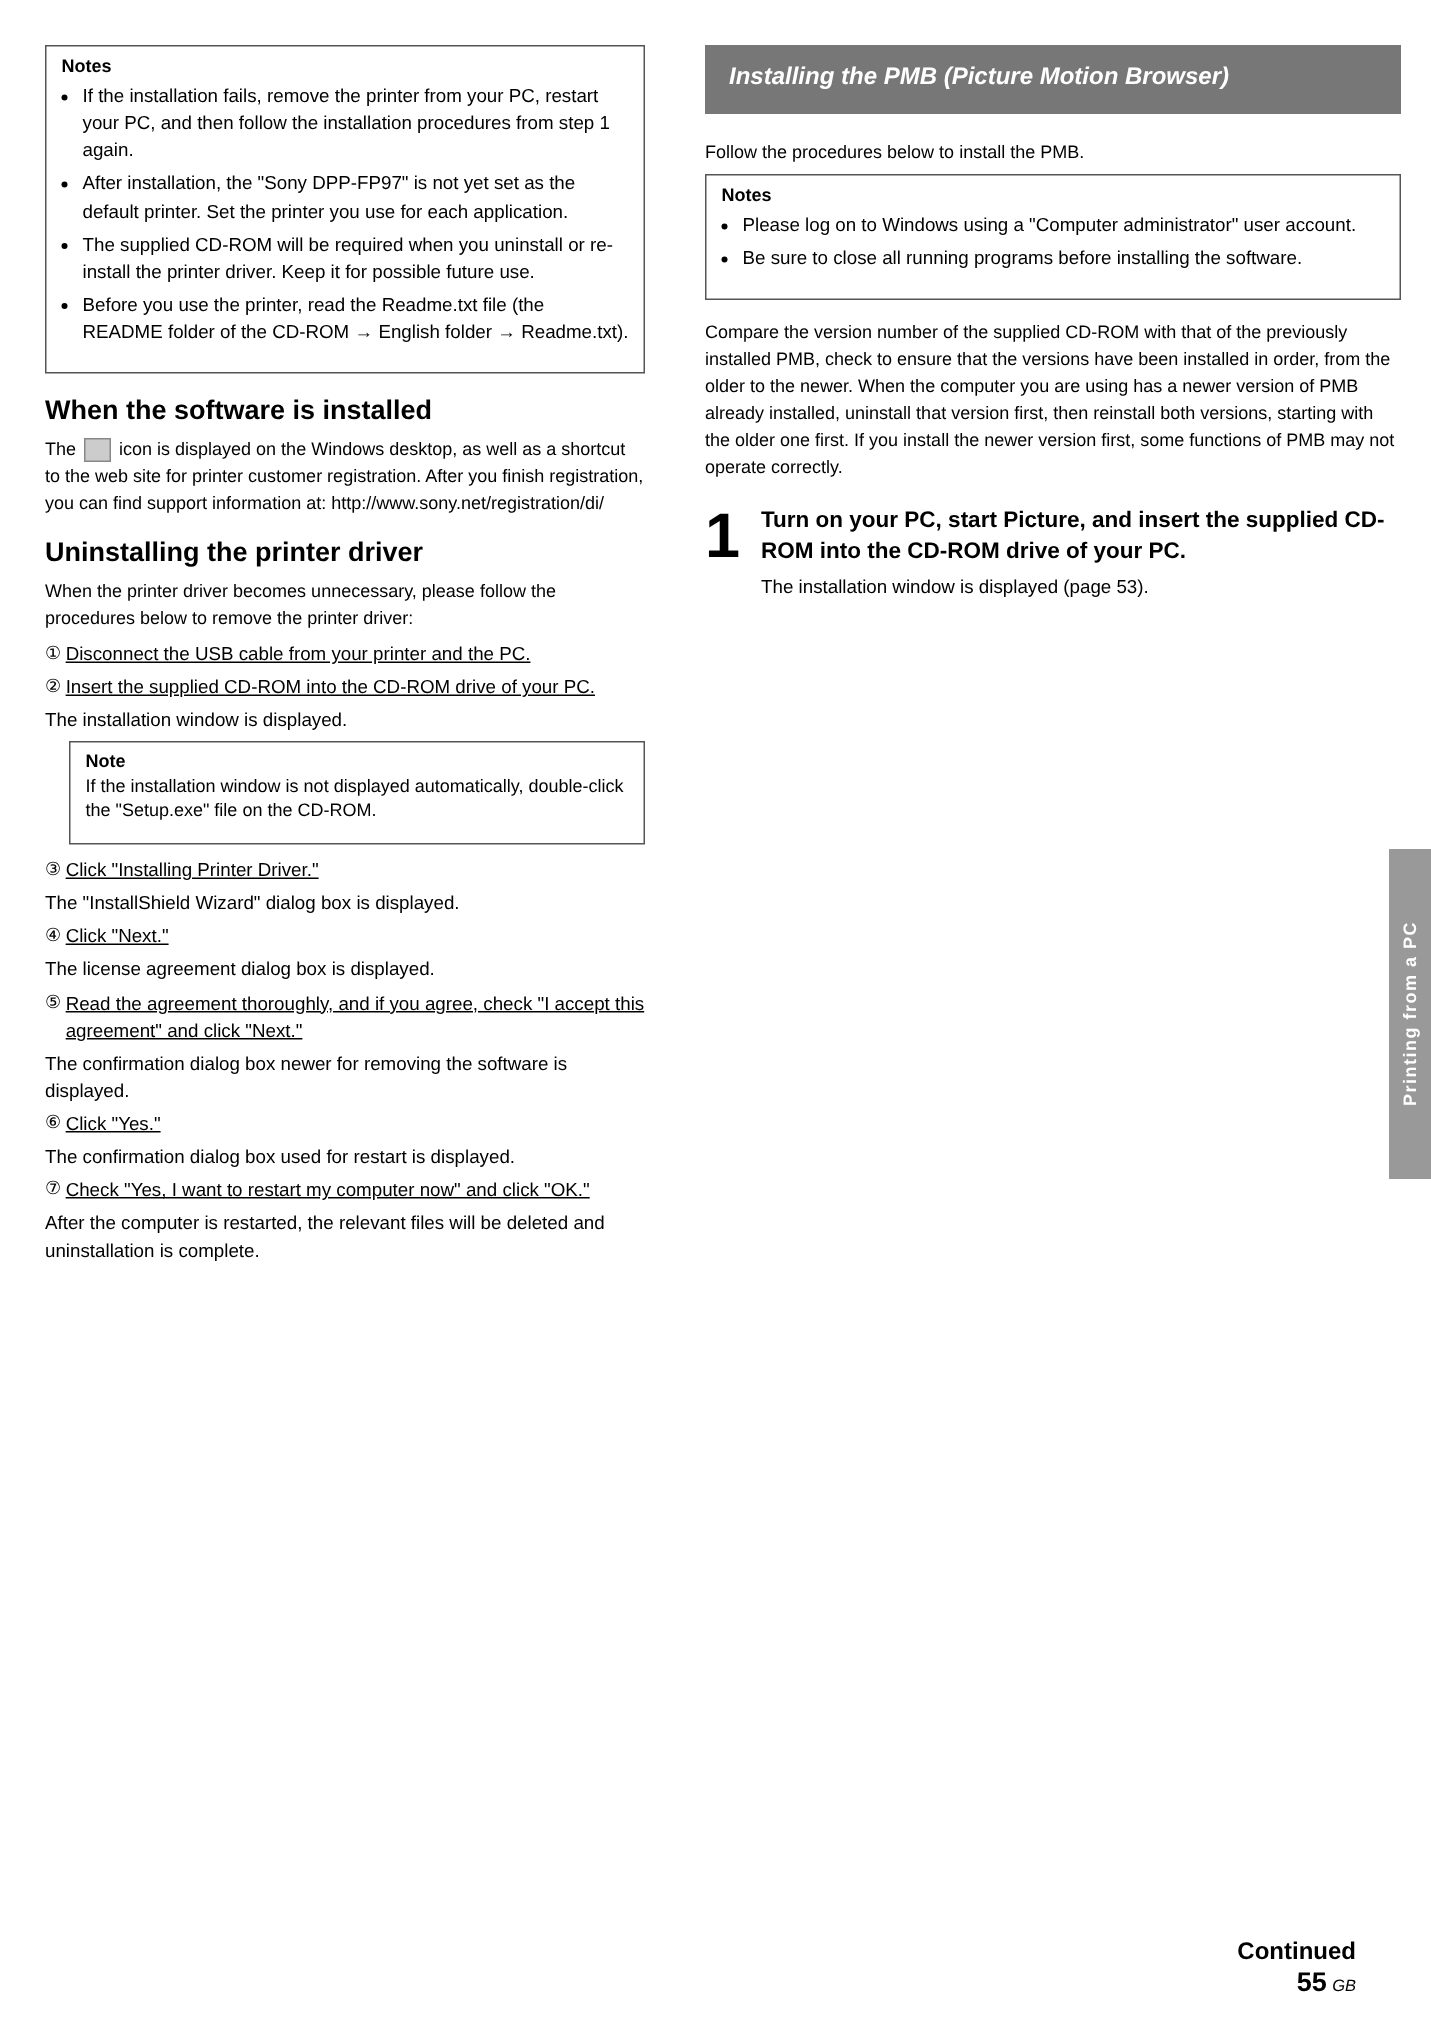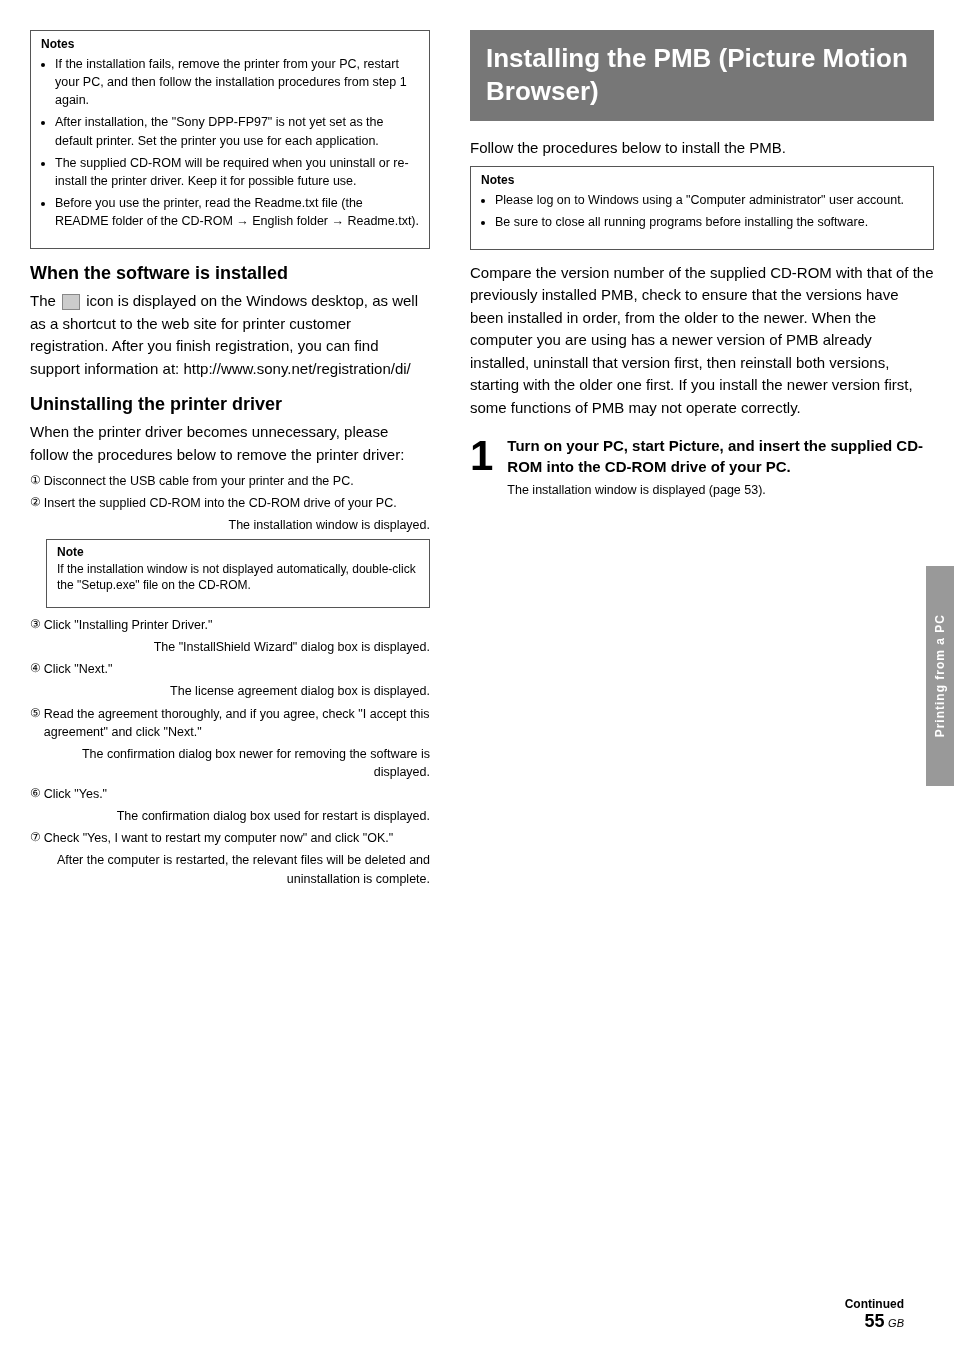--- a/index.html
+++ b/index.html
@@ -105,60 +105,61 @@
     
     .section-heading {
       font-weight: bold;
       font-size: 18px;
       margin-top: 14px;
       margin-bottom: 6px;
     }
 
     
     p {
-      font-size: 15px;
+      font-size: 12px;
       line-height: 1.5;
       margin-bottom: 6px;
     }
 
     
     .step-item {
       display: flex;
       align-items: flex-start;
       margin-bottom: 4px;
       font-size: 12.5px;
       line-height: 1.45;
     }
     .step-num {
       font-size: 12px;
       margin-right: 3px;
       flex-shrink: 0;
     }
     .step-content {
       flex: 1;
+      text-decoration: underline;
     }
     .step-sub {
       margin-left: 0;
       margin-bottom: 4px;
       font-size: 12.5px;
       line-height: 1.45;
-      text-align: right;
     }
 
     
     .install-header-box {
       background: #777;
       color: #fff;
       padding: 12px 16px 14px 16px;
       margin-bottom: 16px;
     }
     .install-header-box h2 {
-      font-size: 26px;
+      font-size: 16px;
       font-weight: bold;
       line-height: 1.25;
+      font-style: italic;
     }
 
     
     .large-step {
       display: flex;
       align-items: flex-start;
       margin-top: 16px;
       margin-bottom: 10px;
     }
     .large-step-num {
@@ -184,21 +185,21 @@
 
     
     .page-footer {
       position: absolute;
       bottom: 20px;
       right: 50px;
       text-align: right;
     }
     .page-footer .continued {
       font-weight: bold;
-      font-size: 12px;
+      font-size: 16px;
     }
     .page-footer .page-num {
       font-size: 18px;
       font-weight: bold;
     }
     .page-footer .gb {
       font-size: 11px;
       font-style: italic;
     }
 

